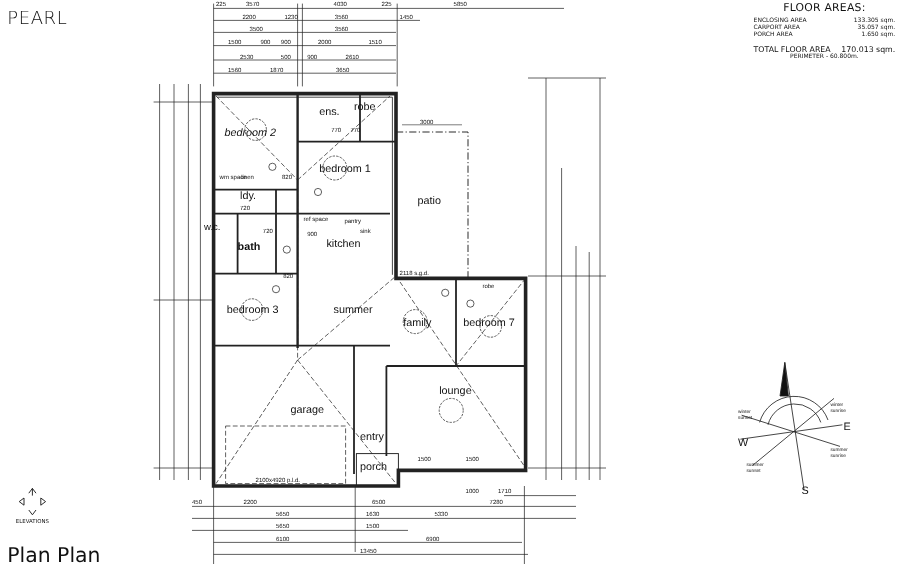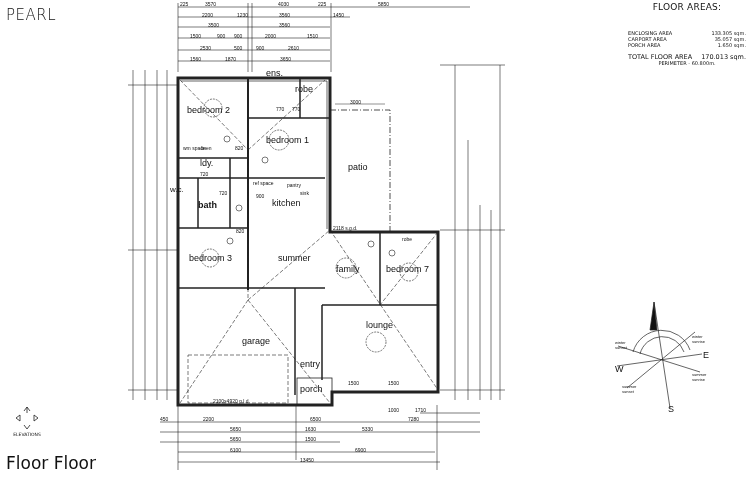--- a/index.html
+++ b/index.html
@@ -1,33 +1,33 @@
 <!DOCTYPE html>
 <html><head>
 <meta charset="utf-8">
 <style>
   html, body { margin: 0; padding: 0; background: #ffffff; }
   body { width: 750px; height: 479px; position: relative; overflow: hidden; font-family: "DejaVu Sans", sans-serif; color: #111; }
   .abs { position: absolute; text-align: center; }
   .title-pearl { left: 6px; top: 6px; font-size: 15px; letter-spacing: 0.5px; font-family: "DejaVu Sans", sans-serif; font-weight: 300; }
   .title-floorplan { left: 6px; top: 453px; font-size: 17px; font-family: "DejaVu Sans", sans-serif; }
   .areas { left: 628px; top: 4px; width: 118px; font-size: 5px; line-height: 6px; }
-  .areas .hd { font-size: 9px; font-weight: normal; margin-bottom: 20px; letter-spacing: 0.2px; }
+  .areas .hd { font-size: 9px; font-weight: normal; margin-bottom: 4px; letter-spacing: 0.2px; }
   .areas .row { display: flex; justify-content: space-between; }
   .areas .total { font-size: 6.5px; margin-top: 6px; }
   .elev { left: 12px; top: 405px; width: 30px; text-align: center; font-size: 4.5px; }
   .room { font-family: "Liberation Sans", sans-serif; font-size: 9px; position: absolute; white-space: nowrap; }
   .dim { font-family: "Liberation Sans", sans-serif; font-size: 5px; position: absolute; white-space: nowrap; }
   svg { position: absolute; left: 0; top: 0; }
 </style>
 </head>
 <body>
 
 <div class="abs title-pearl">PEARL</div>
-<div class="abs title-floorplan">Floor Floor</div>
+<div class="abs title-floorplan">Plan Plan</div>
 
 <div class="abs areas">
   <div class="hd">FLOOR AREAS:</div>
   <div class="row">
       <span>ENCLOSING AREA</span>
       <span>133.305 sqm.</span>
     </div>
   <div class="row">
       <span>CARPORT AREA</span>
       <span>35.057 sqm.</span>
@@ -163,22 +163,22 @@
 </svg>
 
 <div class="dim" style="left:668px;top:404px;font-size:9px;">S</div>
 <div class="dim" style="left:703px;top:350px;font-size:9px;">E</div>
 <div class="dim" style="left:615px;top:364px;font-size:9px;">W</div>
 <div class="dim" style="left:615px;top:340px;font-size:4px;width:20px;white-space:normal;">winter sunset</div>
 <div class="dim" style="left:692px;top:334px;font-size:4px;width:20px;white-space:normal;">winter sunrise</div>
 <div class="dim" style="left:692px;top:372px;font-size:4px;width:22px;white-space:normal;">summer sunrise</div>
 <div class="dim" style="left:622px;top:384px;font-size:4px;width:20px;white-space:normal;">summer sunset</div>
 
-<div class="room" style="left:187px;top:105px;">bedroom 2</div>
-<div class="room" style="left:266px;top:68px;">ens.</div>
+<div class="room" style="left:187px;top:105px;font-style:italic;">bedroom 2</div>
+<div class="room" style="left:266px;top:88px;">ens.</div>
 <div class="room" style="left:295px;top:84px;">robe</div>
 <div class="room" style="left:266px;top:135px;">bedroom 1</div>
 <div class="room" style="left:200px;top:158px;">ldy.</div>
 <div class="room" style="left:170px;top:185px;font-size:8px;">w.c.</div>
 <div class="room" style="left:198px;top:200px;font-weight:bold;">bath</div>
 <div class="room" style="left:272px;top:198px;">kitchen</div>
 <div class="room" style="left:348px;top:162px;">patio</div>
 <div class="room" style="left:189px;top:253px;">bedroom 3</div>
 <div class="room" style="left:278px;top:253px;">summer</div>
 <div class="room" style="left:336px;top:264px;">family</div>

